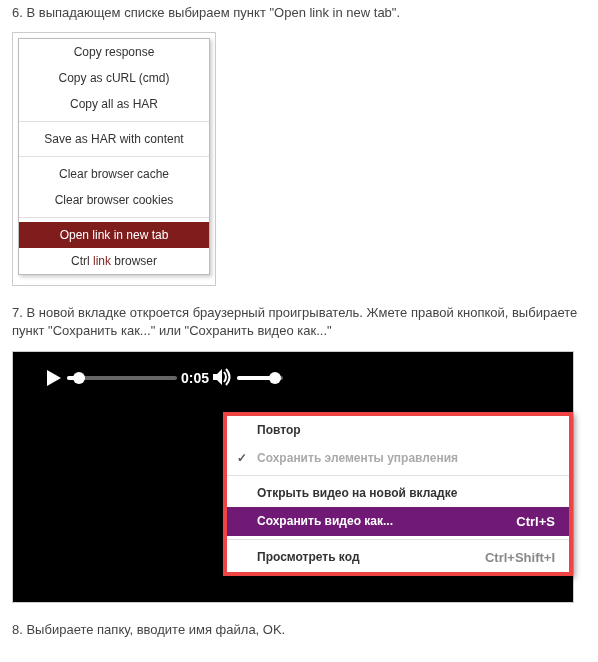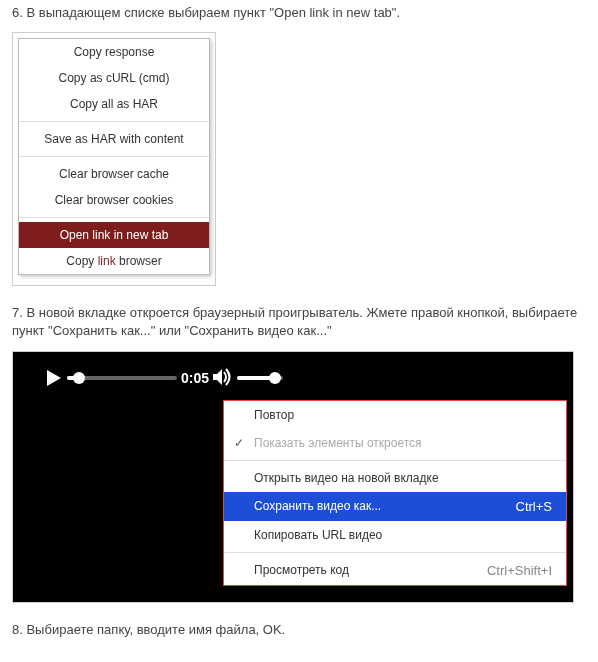--- a/index.html
+++ b/index.html
@@ -101,42 +101,43 @@
     height:4px; width:36px;
     background:#fff; border-radius:2px;
   }
   .vol-thumb {
     position:absolute; left:32px; top:-4px;
     width:12px; height:12px; background:#fff; border-radius:50%;
   }
   
   .ctx-menu2 {
     position: absolute;
-    top: 48px;
+    top: 60px;
     left: 210px;
     width: 342px;
     background: #fff;
-    border: 1px solid #ef4444;
+    border: 4px solid #ef4444;
     box-shadow: 2px 2px 6px rgba(0,0,0,0.4);
     font-size: 12px;
     color: #333;
+    font-weight: bold;
   }
   .ctx2-row {
     display:flex;
     align-items:center;
     padding: 7px 14px 7px 30px;
     position:relative;
   }
   .ctx2-row .shortcut {
     margin-left:auto;
     color:#888;
     font-size:13px;
   }
   .ctx2-row.selected {
-    background:#1d4ed8;
+    background:#701a75;
     color:#fff;
   }
   .ctx2-row.selected .shortcut { color:#fff; }
   .ctx2-row.disabled { color:#aaa; }
   .ctx2-sep {
     height:1px; background:#e0e0e0; margin:3px 0;
   }
   .check {
     position:absolute;
     left:10px;
@@ -156,21 +157,21 @@
       <div class="ctx-item">Copy response</div>
       <div class="ctx-item">Copy as cURL (cmd)</div>
       <div class="ctx-item">Copy all as HAR</div>
       <div class="ctx-sep"></div>
       <div class="ctx-item">Save as HAR with content</div>
       <div class="ctx-sep"></div>
       <div class="ctx-item">Clear browser cache</div>
       <div class="ctx-item">Clear browser cookies</div>
       <div class="ctx-sep"></div>
       <div class="ctx-item selected">Open link in new tab</div>
-      <div class="ctx-item"><span>Copy </span><span class="link-style">link</span><span> browser</span></div>
+      <div class="ctx-item"><span>Ctrl </span><span class="link-style">link</span><span> browser</span></div>
     </div>
 </div>
 
 <div class="step">7. В новой вкладке откроется браузерный проигрыватель. Жмете правой кнопкой, выбираете пункт "Сохранить как..." или "Сохранить видео как..."</div>
 
 <div class="video-frame">
   <div class="player-bar">
     <span class="play-icon">
       <svg width="18" height="18" viewBox="0 0 18 18">
           <polygon points="2,1 16,9 2,17" fill="#fff"></polygon>
@@ -192,32 +193,29 @@
       <div class="vol-fill"></div>
       <div class="vol-thumb"></div>
     </div>
   </div>
   <div class="ctx-menu2" id="menu2">
       <div class="ctx2-row">
         <span>Повтор</span>
       </div>
       <div class="ctx2-row disabled">
         <span class="check">✓</span>
-        <span>Показать элементы откроется</span>
+        <span>Сохранить элементы управления</span>
       </div>
       <div class="ctx2-sep"></div>
       <div class="ctx2-row">
         <span>Открыть видео на новой вкладке</span>
       </div>
       <div class="ctx2-row selected">
         <span>Сохранить видео как...</span>
         <span class="shortcut">Ctrl+S</span>
-      </div>
-      <div class="ctx2-row">
-        <span>Копировать URL видео</span>
       </div>
       <div class="ctx2-sep"></div>
       <div class="ctx2-row">
         <span>Просмотреть код</span>
         <span class="shortcut">Ctrl+Shift+I</span>
       </div>
     </div>
 </div>
 
 <div class="step">8. Выбираете папку, вводите имя файла, OK.</div>

